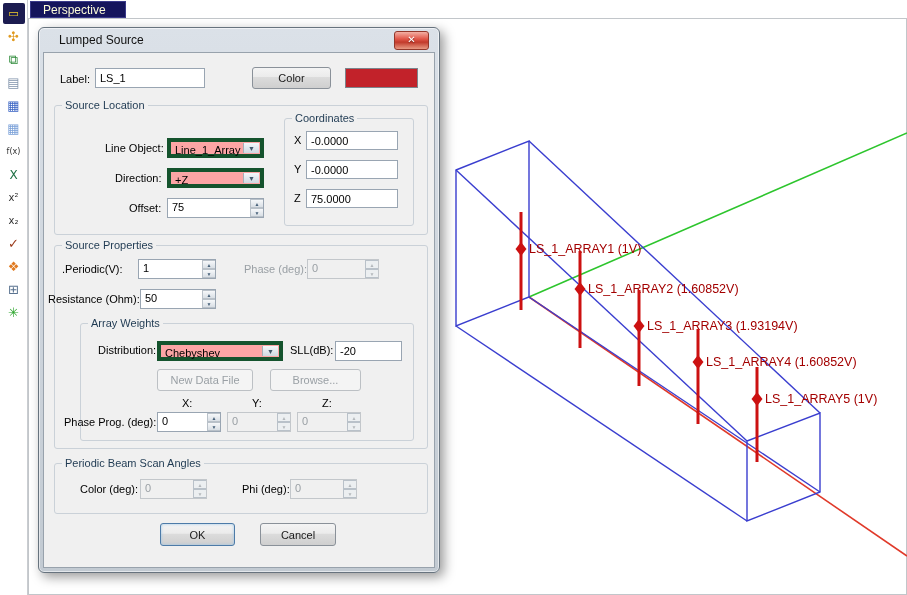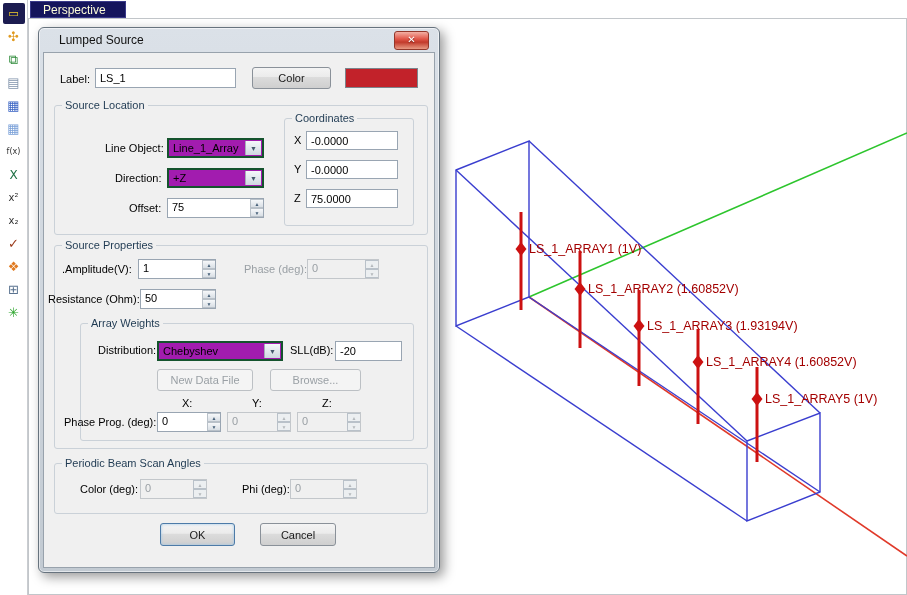--- a/index.html
+++ b/index.html
@@ -44,21 +44,21 @@
   fieldset.grp{position:absolute;border:1px solid #cad1d8;border-radius:3px;margin:0;padding:0;}
   fieldset.grp legend{font-size:11px;color:#1f3a52;padding:0 3px;margin-left:7px;}
   .tf{position:absolute;background:#fff;border:1px solid #99a5b2;box-sizing:border-box;
       font-family:"Liberation Sans",sans-serif;font-size:11px;padding:1px 4px;color:#000;}
   .swatch{position:absolute;border:1px solid #7c848c;box-sizing:border-box;background:var(--swatch-red);}
   .btn{position:absolute;box-sizing:border-box;border:1px solid #8a9199;border-radius:3px;
        background:linear-gradient(#f4f4f4,#ebebeb 45%,#dcdcdc 46%,#cfcfcf);
        font-size:11px;color:#1a1a1a;display:flex;align-items:center;justify-content:center;cursor:pointer;}
   .btn.default{border-color:#4d7ba8;box-shadow:inset 0 0 3px #9cc6e8;}
   .btn.off{background:#f4f4f4;color:#9aa0a5;border-color:#bcc0c4;cursor:default;}
-  .combo{position:absolute;background:#a21caf;border:2px solid #14532d;box-sizing:border-box;}
+  .combo{position:absolute;background:#fca5a5;border:4px solid #14532d;box-sizing:border-box;}
   .combo .cval{position:absolute;left:4px;top:2px;right:18px;font-size:11px;white-space:nowrap;overflow:hidden;}
   .combo .carr{position:absolute;right:1px;top:1px;bottom:1px;width:15px;border-left:1px solid #a6afb8;
                background:linear-gradient(#f4f7fa,#cfd8e1);display:flex;align-items:center;justify-content:center;}
   .combo .carr::after{content:"▼";font-size:7px;color:#44586c;}
   .spin{position:absolute;background:#fff;border:1px solid #99a5b2;box-sizing:border-box;}
   .spin .val{position:absolute;left:4px;top:2px;right:16px;font-size:11px;}
   .spin .btns{position:absolute;right:0;top:0;bottom:0;width:13px;display:flex;flex-direction:column;}
   .spin .sb{flex:1;background:linear-gradient(#f6f8fa,#d9dfe5);border:1px solid #b9c1c9;border-right:0;
             display:flex;align-items:center;justify-content:center;cursor:pointer;}
   .spin .sb::after{content:"▲";font-size:5px;color:#47617a;}
@@ -133,21 +133,21 @@
 
 <div class="vp-tab">Perspective</div>
 
 <div class="dialog">
   <div class="dlg-title">Lumped Source</div>
   <div class="dlg-close">✕</div>
 
   <div class="dlg-content">
 
     <div class="lbl" style="left:16px;top:20px">Label:</div>
-    <input class="tf" style="left: 51px; top: 15px; width: 141px; height: 20px;" readonly="" value="LS_1">
+    <input class="tf" style="left: 51px; top: 15px; width: 110px; height: 20px;" readonly="" value="LS_1">
     <div class="btn" style="left:208px;top:14px;width:79px;height:22px">Color</div>
     <div class="swatch" style="left:301px;top:15px;width:73px;height:20px"></div>
 
     <fieldset class="grp" style="left:10px;top:46px;width:372px;height:134px">
       <legend>Source Location</legend>
     </fieldset>
     <div class="lbl" style="left:61px;top:89px">Line Object:</div>
     <div class="combo" style="left:123px;top:85px;width:97px;height:20px">
       <span class="cval">Line_1_Array</span>
       <span class="carr"></span>
@@ -172,21 +172,21 @@
     <div class="lbl" style="left:250px;top:81px">X</div>
     <input class="tf" style="left: 262px; top: 78px; width: 92px; height: 19px;" readonly="" value="-0.0000">
     <div class="lbl" style="left:250px;top:110px">Y</div>
     <input class="tf" style="left: 262px; top: 107px; width: 92px; height: 19px;" readonly="" value="-0.0000">
     <div class="lbl" style="left:250px;top:139px">Z</div>
     <input class="tf" style="left: 262px; top: 136px; width: 92px; height: 19px;" readonly="" value="75.0000">
 
     <fieldset class="grp" style="left:10px;top:186px;width:372px;height:208px">
       <legend>Source Properties</legend>
     </fieldset>
-    <div class="lbl" style="left:18px;top:210px">.Amplitude(V):</div>
+    <div class="lbl" style="left:18px;top:210px">.Periodic(V):</div>
     <div class="spin" style="left:94px;top:206px;width:78px;height:20px">
       <span class="val">1</span>
       <span class="btns">
         <span class="sb"></span>
         <span class="sb dnb"></span>
       </span>
     </div>
     <div class="lbl dim" style="left:200px;top:210px">Phase (deg):</div>
     <div class="spin off" style="left:263px;top:206px;width:72px;height:20px">
       <span class="val">0</span>

